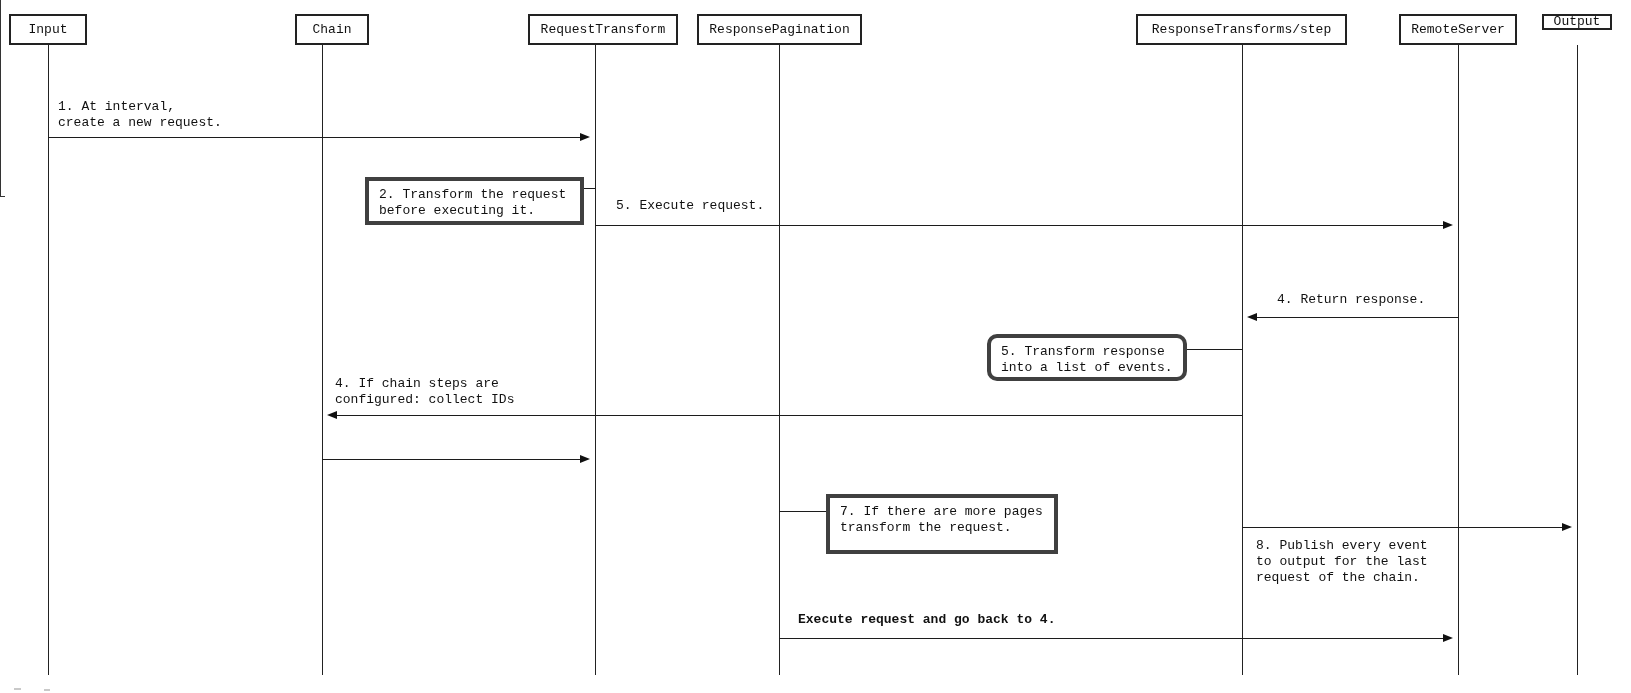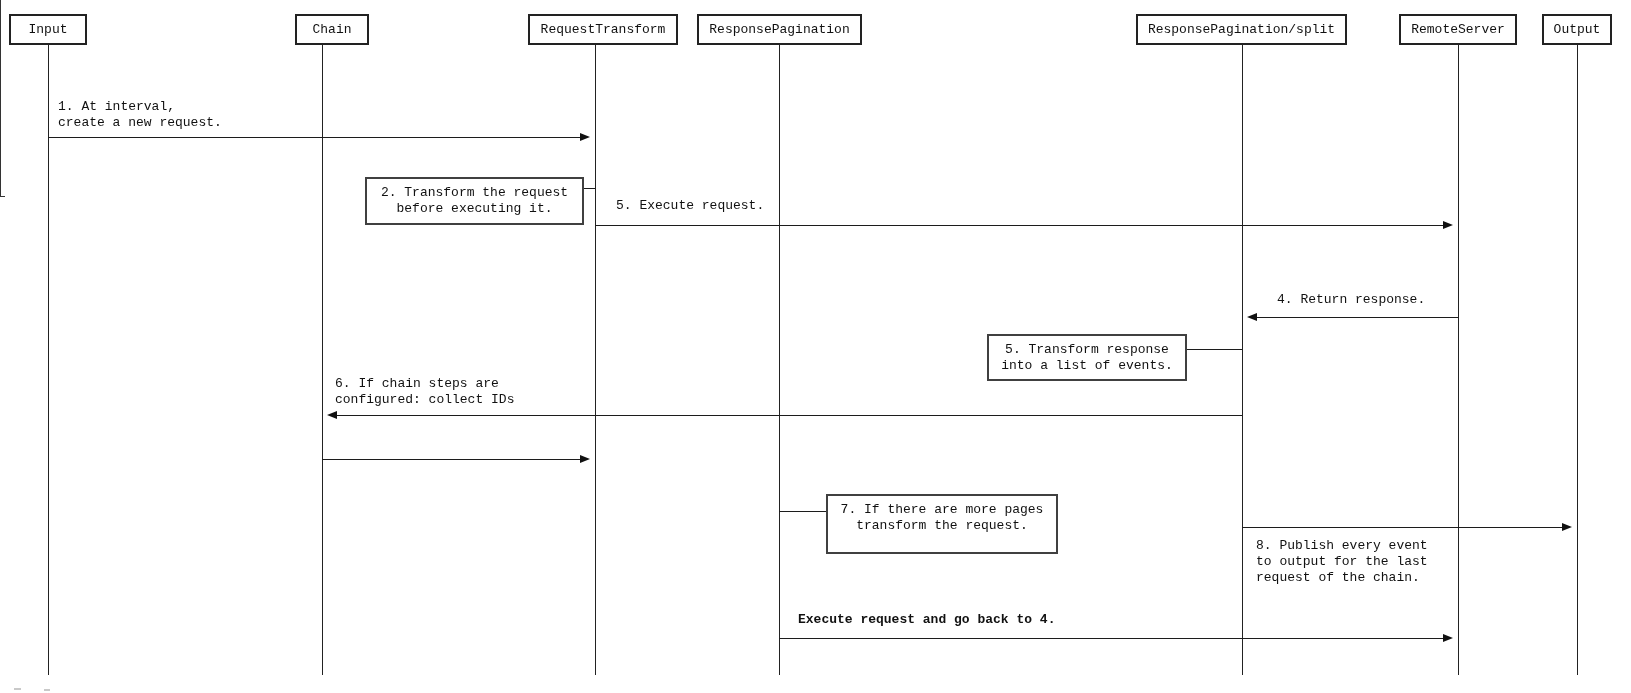--- a/index.html
+++ b/index.html
@@ -17,24 +17,23 @@
     border:2px solid #222222;
     background:#ffffff;
     display:flex;align-items:center;justify-content:center;
   }
   .txt{
     font-size:13px;line-height:16px;color:#111111;
     white-space:pre;
   }
   .note-box{
     box-sizing:border-box;
-    border:2px solid #404040;
+    border:4px solid #404040;
     background:#ffffff;
     padding:6px 10px 16px 10px;
-    text-align:center;
   }
   .hline{height:1px;background:#1c1c1c;}
   .arrow-head-right{
     width:0;height:0;
     border-top:4.5px solid transparent;
     border-bottom:4.5px solid transparent;
     border-left:10px solid #111111;
   }
   .arrow-head-left{
     width:0;height:0;
@@ -62,46 +61,46 @@
     <div class="head-box abs" style="left: 295px; top: 14px; width: 74px; height: 31px;">
       <span class="txt">Chain</span>
     </div>
     <div class="head-box abs" style="left: 496px; top: 14px; width: 150px; height: 31px; margin-left: 32px;">
       <span class="txt">RequestTransform</span>
     </div>
     <div class="head-box abs" style="left: 697px; top: 14px; width: 165px; height: 31px;">
       <span class="txt">ResponsePagination</span>
     </div>
     <div class="head-box abs" style="left: 1136px; top: 14px; width: 211px; height: 31px;">
-      <span class="txt">ResponsePagination/split</span>
+      <span class="txt">ResponseTransforms/step</span>
     </div>
     <div class="head-box abs" style="left: 1399px; top: 14px; width: 118px; height: 31px;">
       <span class="txt">RemoteServer</span>
     </div>
-    <div class="head-box abs" style="left: 1542px; top: 14px; width: 70px; height: 31px;">
+    <div class="head-box abs" style="left: 1542px; top: 14px; width: 70px; height: 16px;">
       <span class="txt">Output</span>
     </div>
     <div class="abs" style="left: 58px; top: 99px;">
       <div class="txt">1. At interval,</div>
       <div class="txt">create a new request.</div>
     </div>
     <div class="hline abs" style="left: 48px; top: 137px; width: 532px; height: 1px;"></div>
     <div class="arrow-head-right abs" style="left: 580px; top: 133px;"></div>
     <div class="abs" style="left: 616px; top: 198px;">
       <div class="txt">5. Execute request.</div>
     </div>
     <div class="hline abs" style="left: 595px; top: 225px; width: 848px; height: 1px;"></div>
     <div class="arrow-head-right abs" style="left: 1443px; top: 221px;"></div>
     <div class="abs" style="left: 1277px; top: 292px;">
       <div class="txt">4. Return response.</div>
     </div>
     <div class="hline abs" style="left: 1257px; top: 317px; width: 201px; height: 1px;"></div>
     <div class="arrow-head-left abs" style="left: 1247px; top: 313px;"></div>
     <div class="abs" style="left: 335px; top: 376px;">
-      <div class="txt">6. If chain steps are</div>
+      <div class="txt">4. If chain steps are</div>
       <div class="txt">configured: collect IDs</div>
     </div>
     <div class="hline abs" style="left: 337px; top: 415px; width: 905px; height: 1px;"></div>
     <div class="arrow-head-left abs" style="left: 327px; top: 411px;"></div>
     <div class="hline abs" style="left: 322px; top: 459px; width: 258px; height: 1px;"></div>
     <div class="arrow-head-right abs" style="left: 580px; top: 455px;"></div>
     <div class="abs" style="left: 1256px; top: 538px;">
       <div class="txt">8. Publish every event</div>
       <div class="txt">to output for the last</div>
       <div class="txt">request of the chain.</div>
@@ -112,21 +111,21 @@
       <div class="txt">Execute request and go back to 4.</div>
     </div>
     <div class="hline abs" style="left: 779px; top: 638px; width: 664px; height: 1px;"></div>
     <div class="arrow-head-right abs" style="left: 1443px; top: 634px;"></div>
     <div class="hline abs" style="left: 584px; top: 188px; width: 11px; height: 1px;"></div>
     <div class="note-box abs" style="left: 365px; top: 177px; width: 219px; height: 48px;">
       <div class="txt">2. Transform the request</div>
       <div class="txt">before executing it.</div>
     </div>
     <div class="hline abs" style="left: 1187px; top: 349px; width: 55px; height: 1px;"></div>
-    <div class="note-box abs" style="left: 987px; top: 334px; width: 200px; height: 47px;">
+    <div class="note-box abs" style="left: 987px; top: 334px; width: 200px; height: 47px; border-radius: 10px;">
       <div class="txt">5. Transform response</div>
       <div class="txt">into a list of events.</div>
     </div>
     <div class="hline abs" style="left: 779px; top: 511px; width: 47px; height: 1px;"></div>
     <div class="note-box abs" style="left: 826px; top: 494px; width: 232px; height: 60px;">
       <div class="txt">7. If there are more pages</div>
       <div class="txt">transform the request.</div>
     </div>
     <div class="frame-line abs" style="left: 0px; top: 0px; width: 1px; height: 196px;"></div>
     <div class="frame-line abs" style="left: 0px; top: 196px; width: 5px; height: 1px;"></div>

